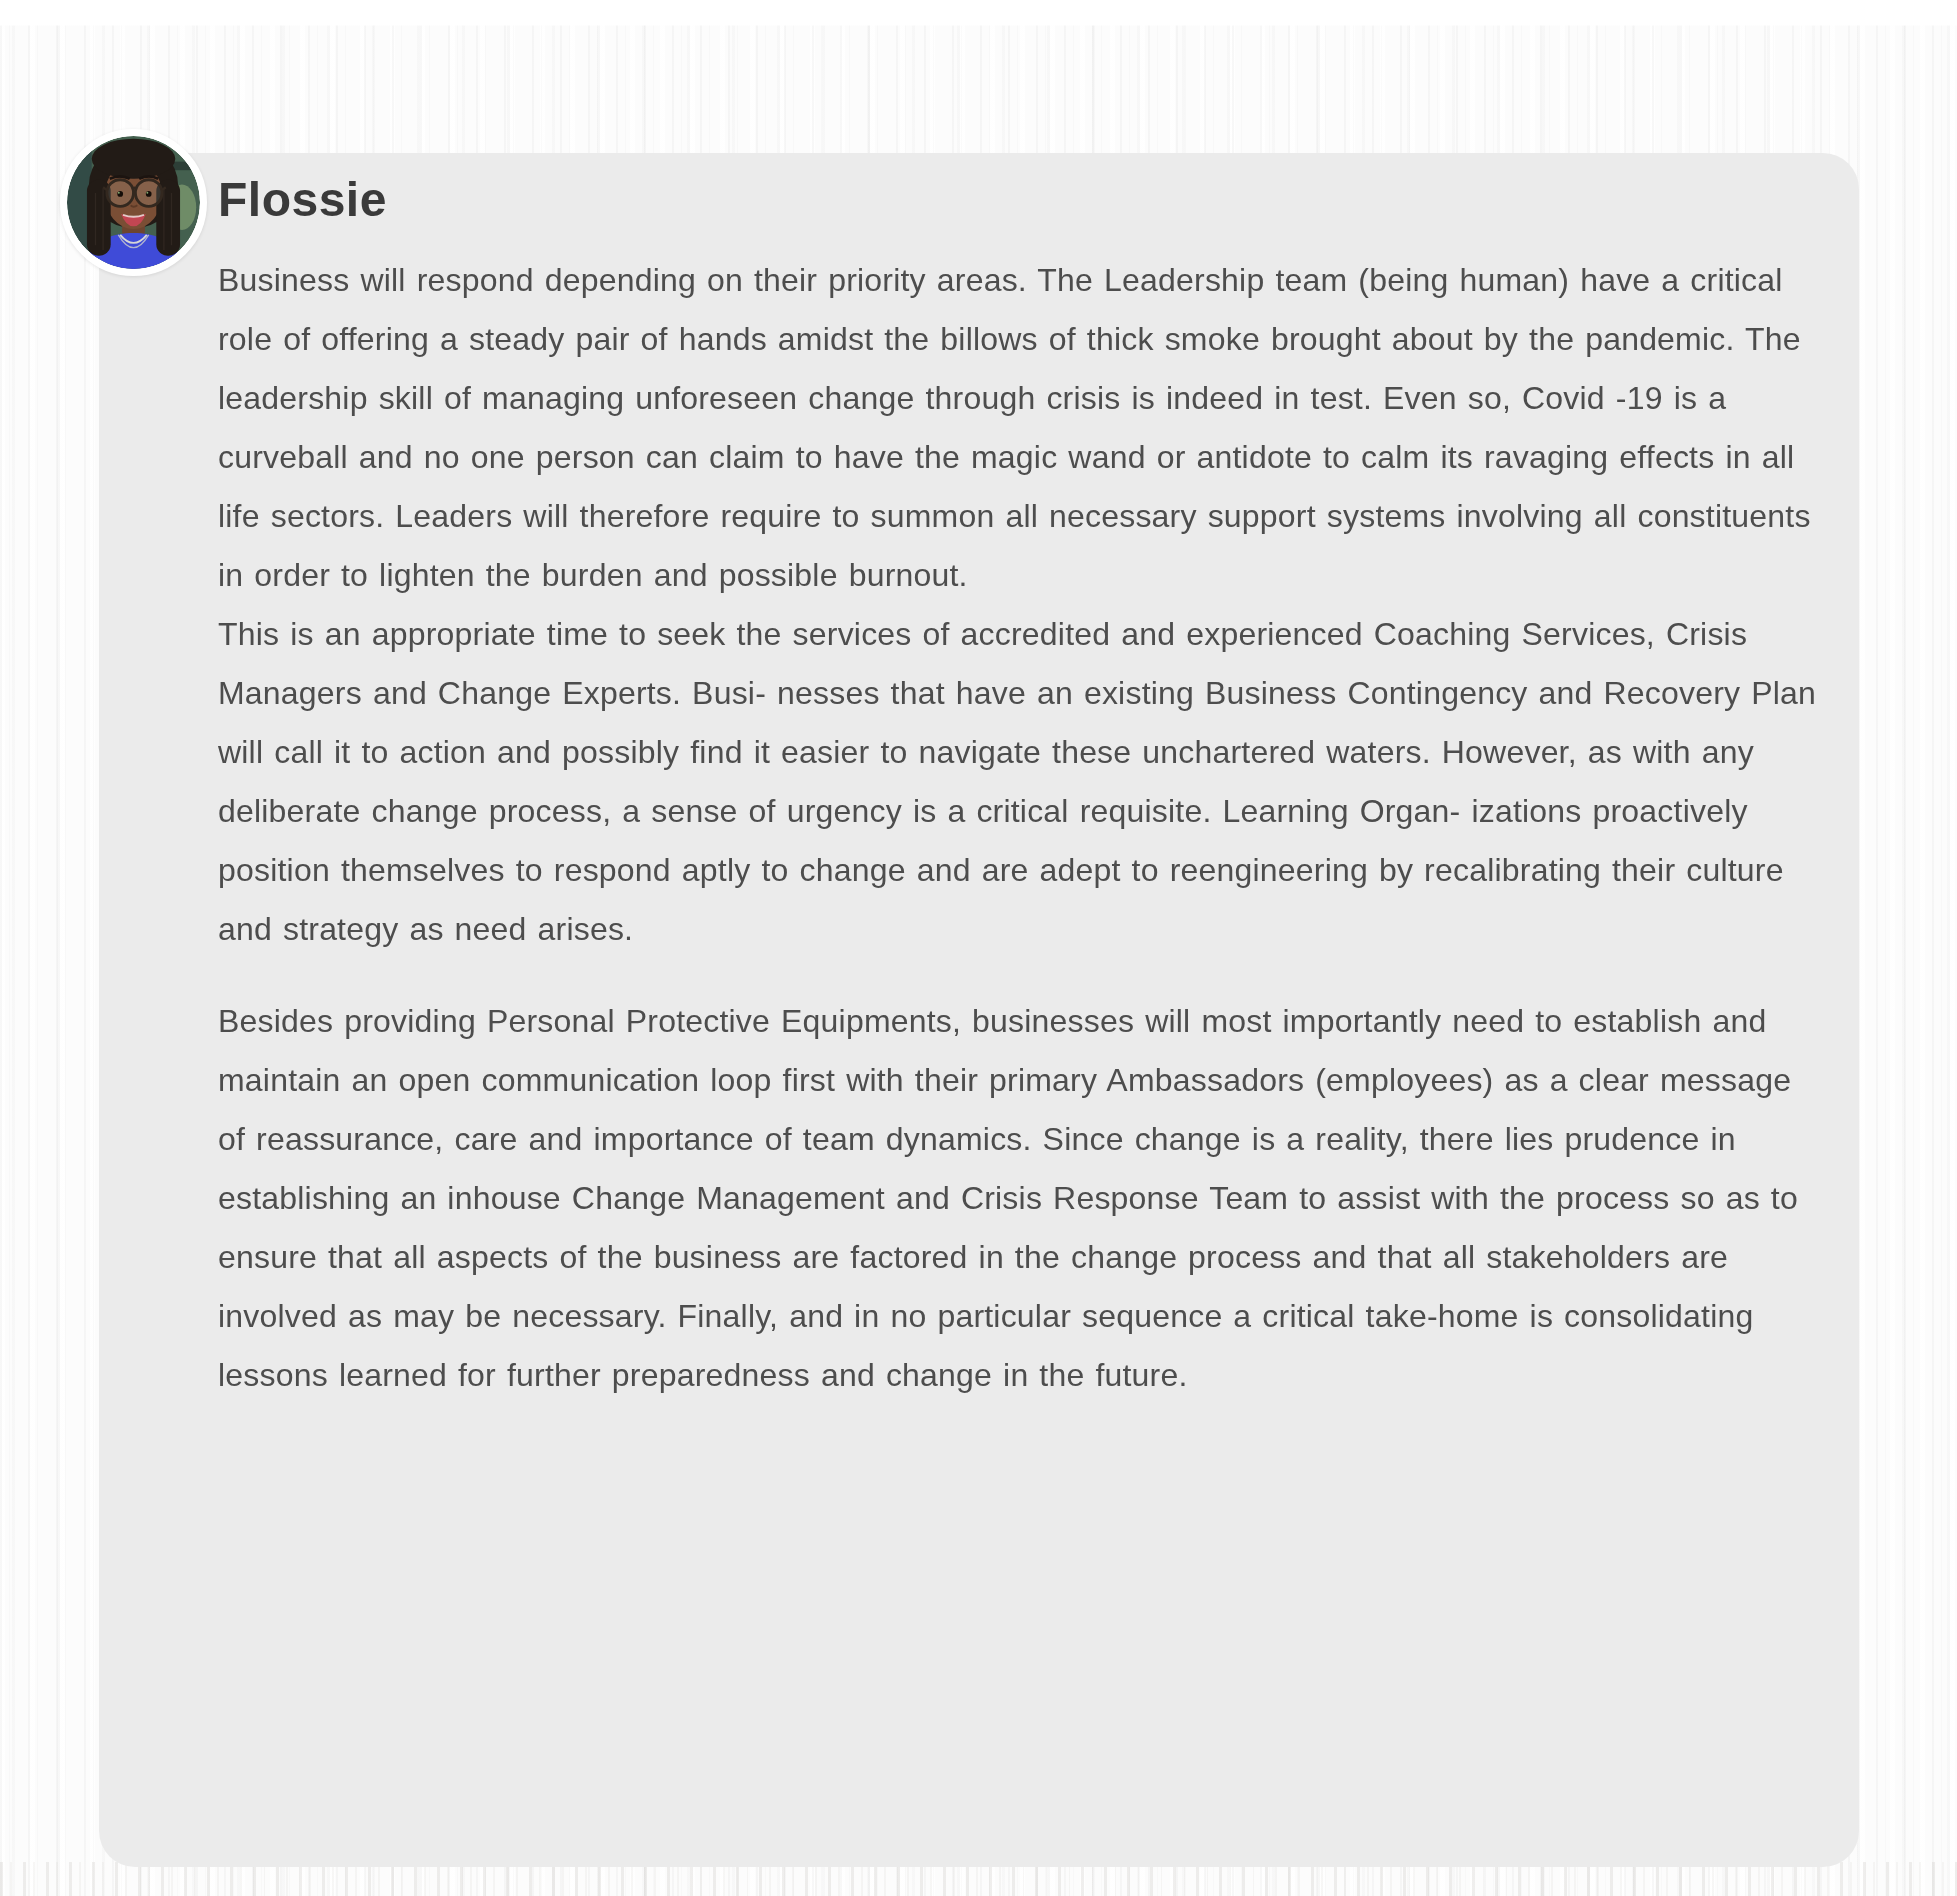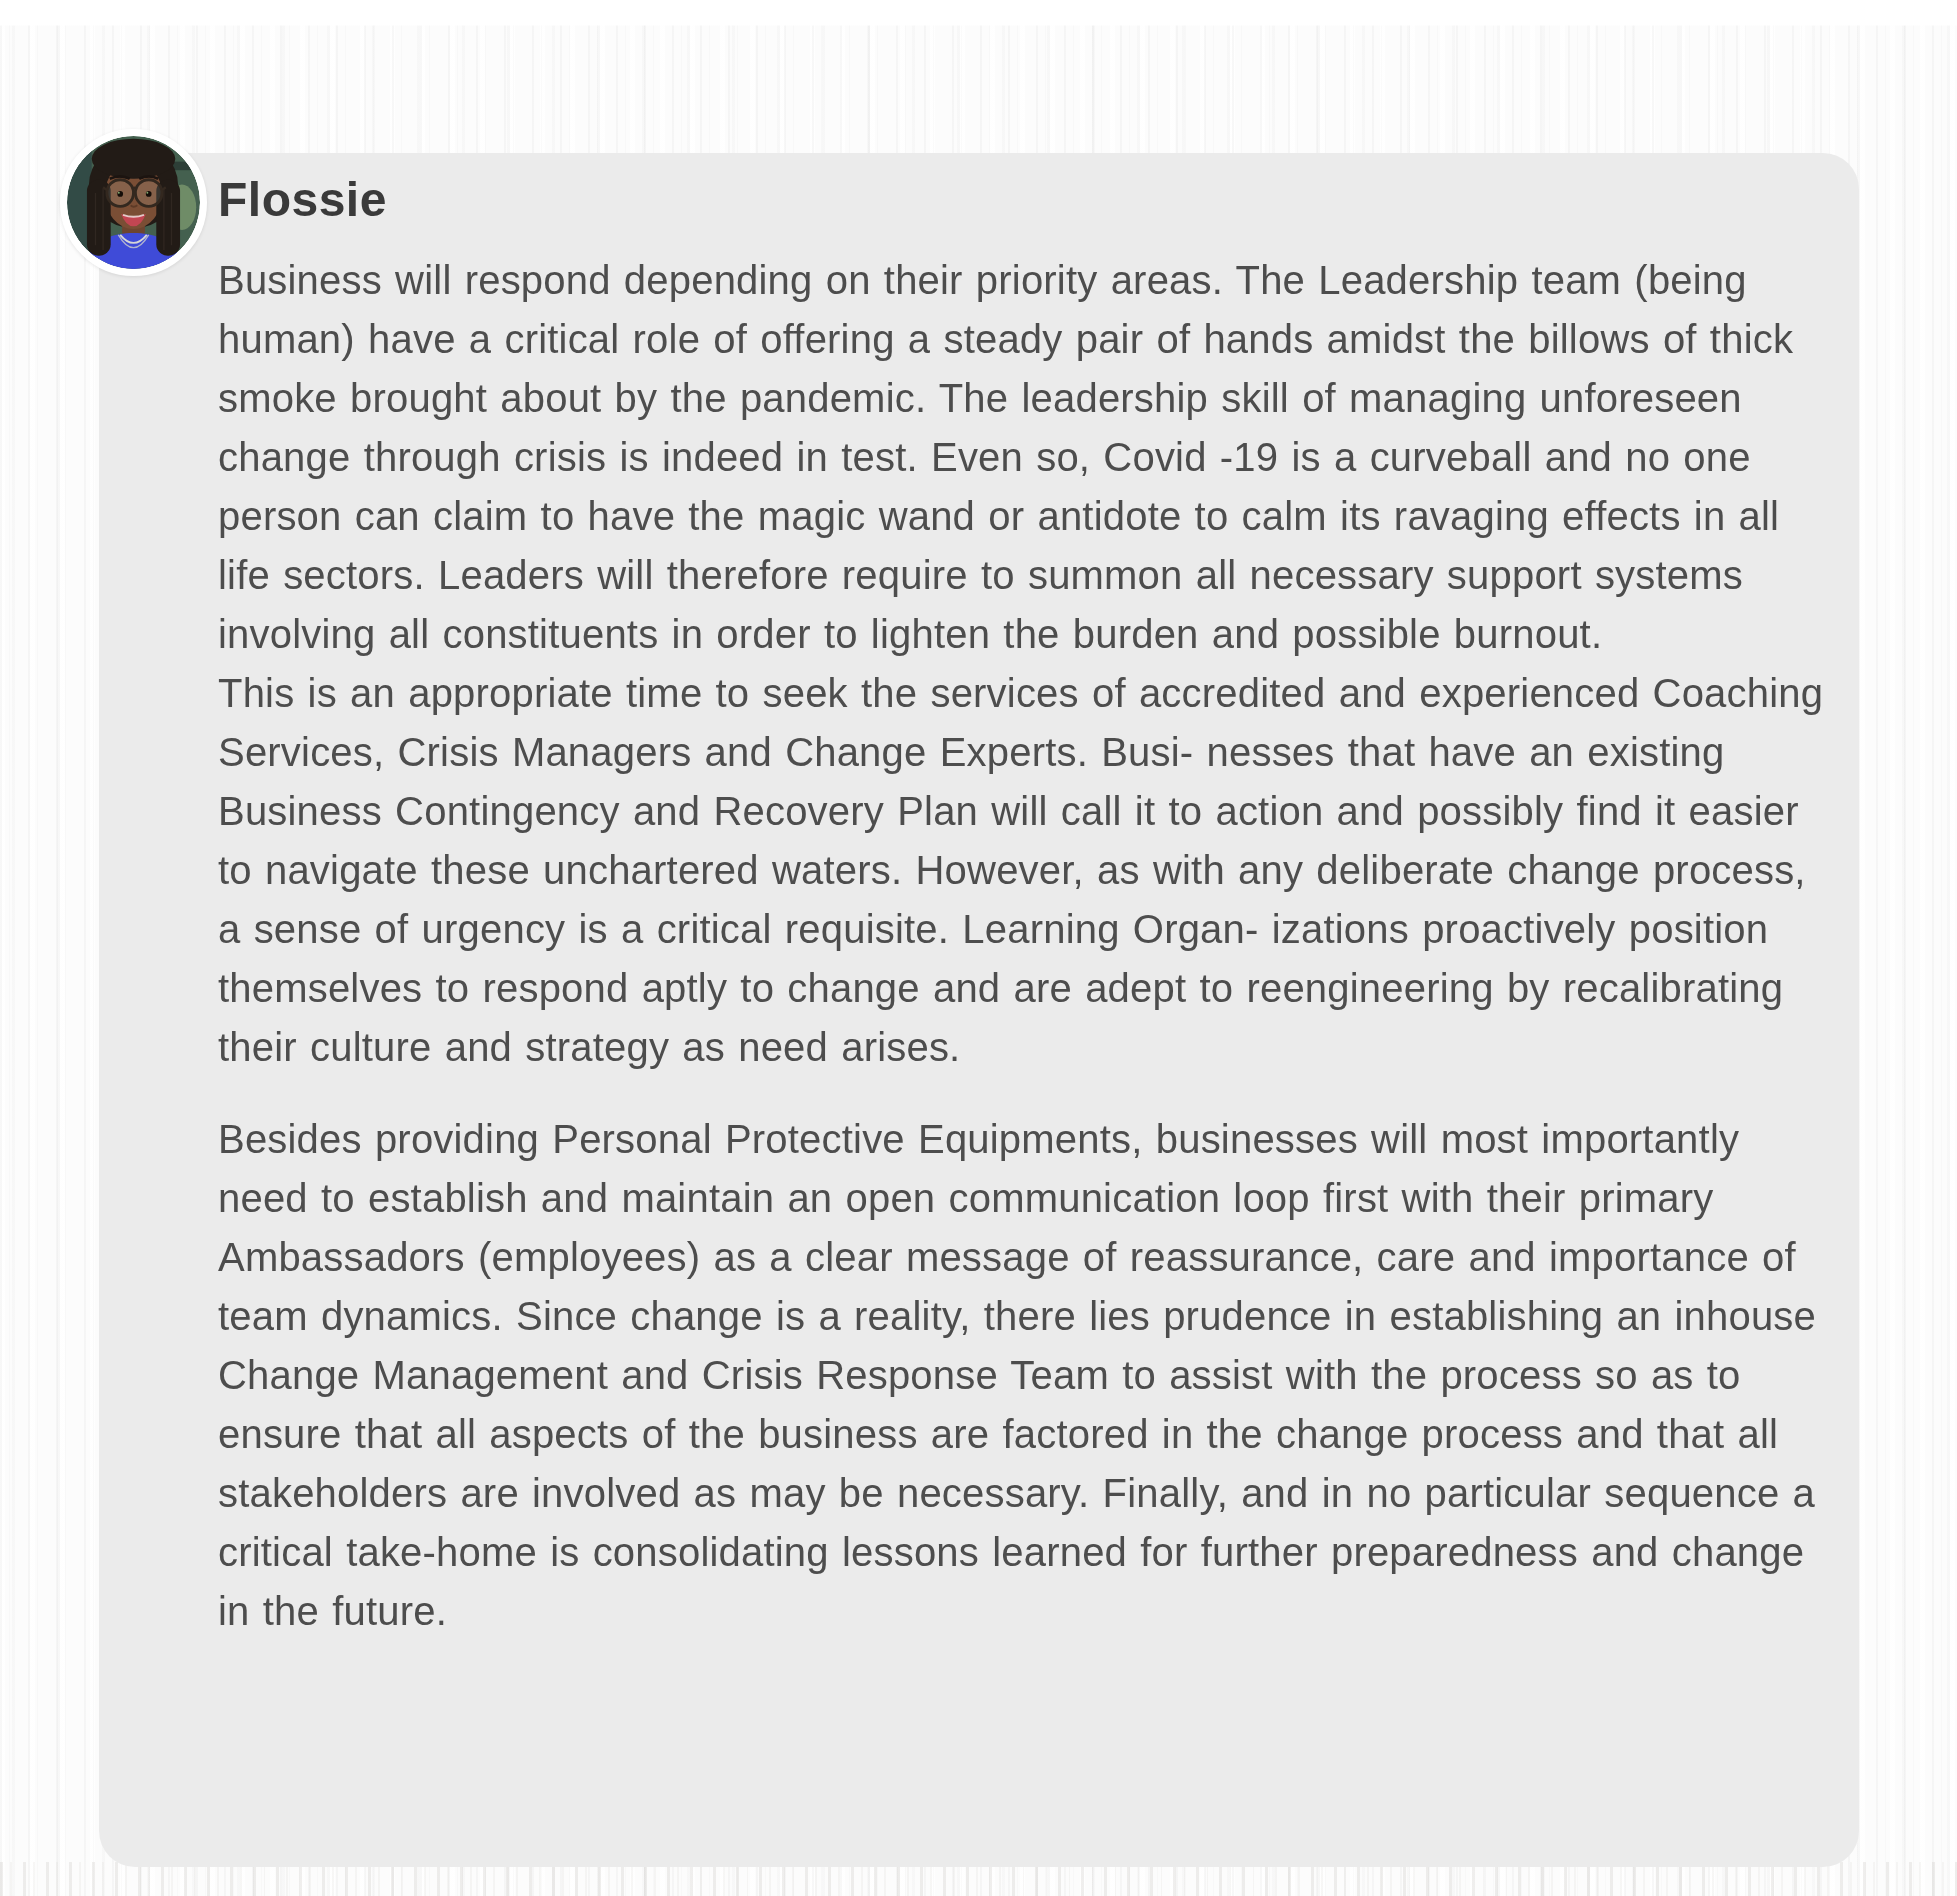--- a/index.html
+++ b/index.html
@@ -73,21 +73,21 @@
     font-weight: 700;
     letter-spacing: 0.5px;
     color: var(--title-text);
     line-height: 59px;
   }
   .message-body {
     position: absolute;
     left: 119px;            
     top: 98px;             
     width: 1606px;
-    font-size: 40px;
+    font-size: 32px;
     line-height: 59px;
     letter-spacing: 0.2px;
     word-spacing: 1.9px;
     color: var(--body-text);
   }
   .message-body p { margin: 0; }
   .message-body p.gap { margin-top: 33px; }
   .avatar {
     position: absolute;
     left: 60px;

